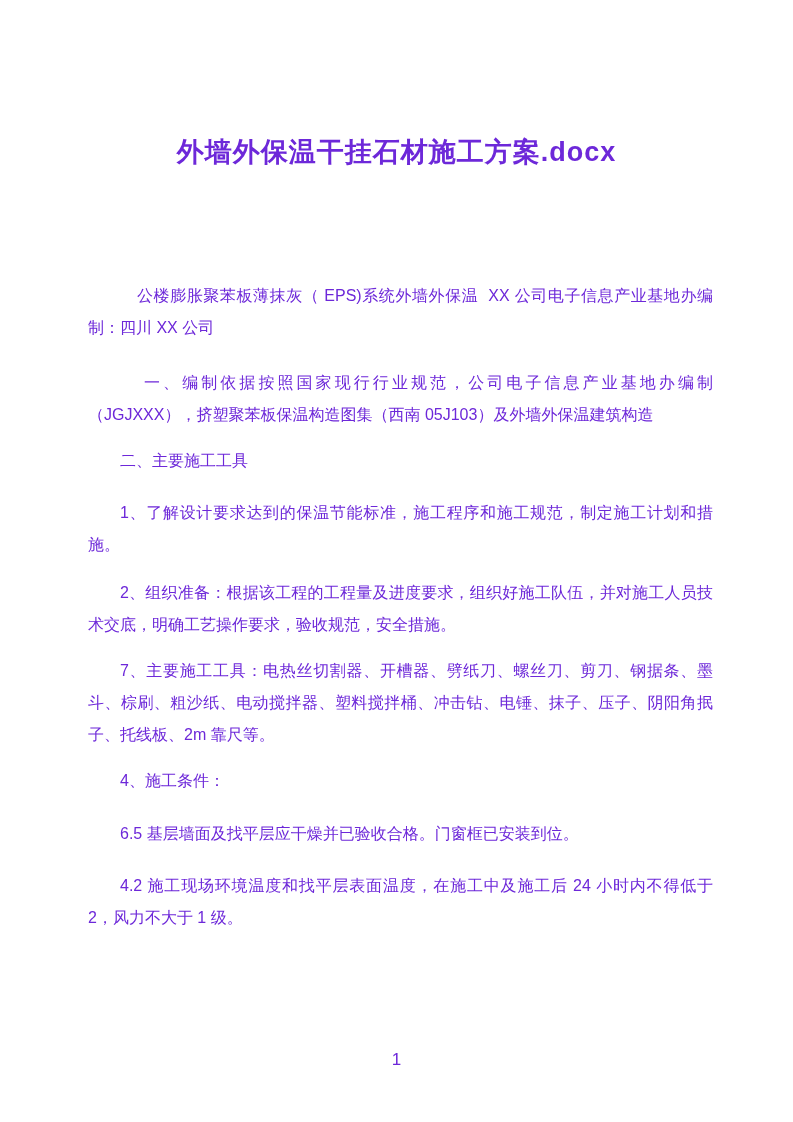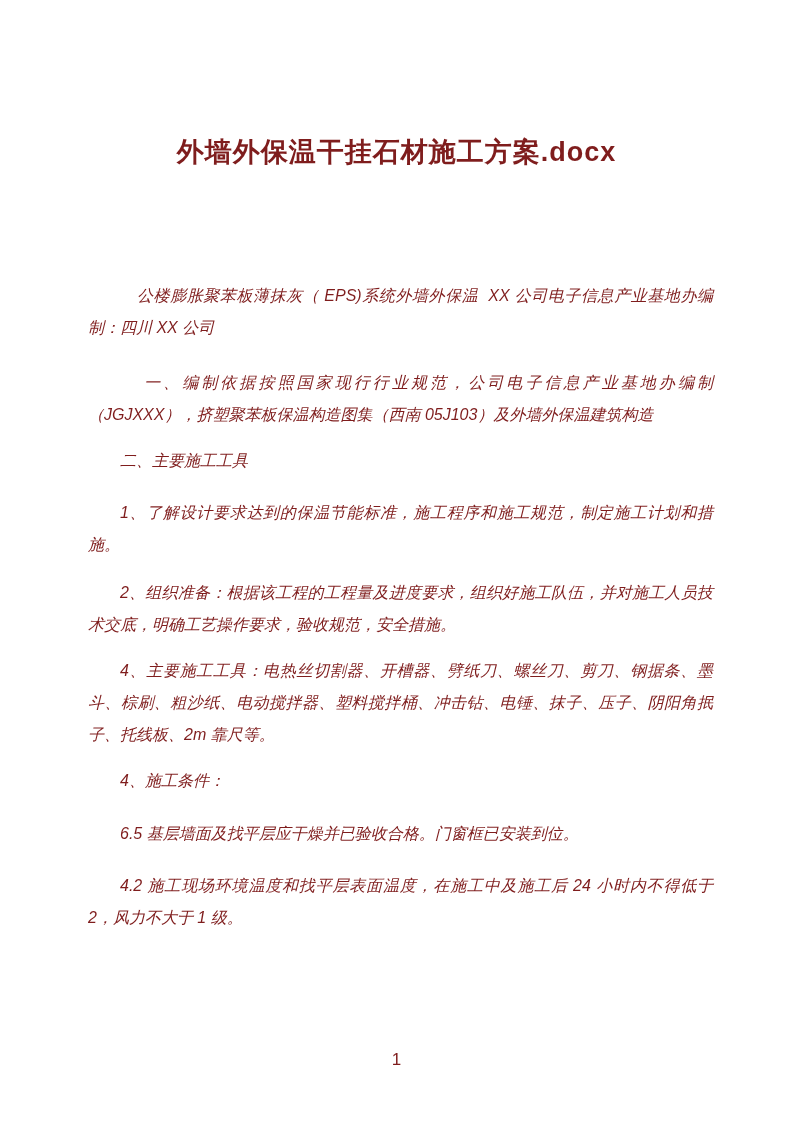--- a/index.html
+++ b/index.html
@@ -5,39 +5,38 @@
   html, body {
     margin: 0;
     padding: 0;
     background: #ffffff;
   }
   .page {
     position: relative;
     width: 793px;
     height: 1122px;
     background: #ffffff;
-    color: #7f1d1d;
+    color: #6d28d9;
     font-family: "Liberation Sans", sans-serif;
     overflow: hidden;
   }
   .doc-title {
     margin: 0;
     padding-top: 134px;
     text-align: center;
     font-size: 27px;
     line-height: 36px;
     font-weight: 700;
     letter-spacing: 1px;
   }
   .content {
     margin: 110px 80px 0 88px;
     font-size: 16px;
     line-height: 32px;
     text-align: justify;
-    font-style: italic;
   }
   .para {
     margin: 0;
     white-space: pre-wrap;
   }
   
   .ind-2  { text-indent: 32px; }
   .ind-25 { text-indent: 36px; }
   .ind-3  { text-indent: 49px; }
   .ind-35 { text-indent: 56px; }
@@ -63,21 +62,21 @@
 <div class="page">
 
   <h1 class="doc-title">外墙外保温干挂石材施工方案.docx</h1>
 
   <div class="content">
     <p class="para ind-3 m23">公楼膨胀聚苯板薄抹灰（ EPS)系统外墙外保温  XX 公司电子信息产业基地办编制：四川 XX 公司</p>
     <p class="para ind-35 m14">一、编制依据按照国家现行行业规范，公司电子信息产业基地办编制（JGJXXX），挤塑聚苯板保温构造图集（西南 05J103）及外墙外保温建筑构造</p>
     <p class="para ind-2 m20">二、主要施工工具</p>
     <p class="para ind-2 m16">1、了解设计要求达到的保温节能标准，施工程序和施工规范，制定施工计划和措施。</p>
     <p class="para ind-2 m14">2、组织准备：根据该工程的工程量及进度要求，组织好施工队伍，并对施工人员技术交底，明确工艺操作要求，验收规范，安全措施。</p>
-    <p class="para ind-2 m14">4、主要施工工具：电热丝切割器、开槽器、劈纸刀、螺丝刀、剪刀、钢据条、墨斗、棕刷、粗沙纸、电动搅拌器、塑料搅拌桶、冲击钻、电锤、抹子、压子、阴阳角抿子、托线板、2m 靠尺等。</p>
+    <p class="para ind-2 m14">7、主要施工工具：电热丝切割器、开槽器、劈纸刀、螺丝刀、剪刀、钢据条、墨斗、棕刷、粗沙纸、电动搅拌器、塑料搅拌桶、冲击钻、电锤、抹子、压子、阴阳角抿子、托线板、2m 靠尺等。</p>
     <p class="para ind-2 m21">4、施工条件：</p>
     <p class="para ind-2 m20">6.5 基层墙面及找平层应干燥并已验收合格。门窗框已安装到位。</p>
     <p class="para ind-2">4.2 施工现场环境温度和找平层表面温度，在施工中及施工后 24 小时内不得低于 2，风力不大于 1 级。</p>
   </div>
 
   <div class="page-number">1</div>
 
 </div>
 
 </body></html>

